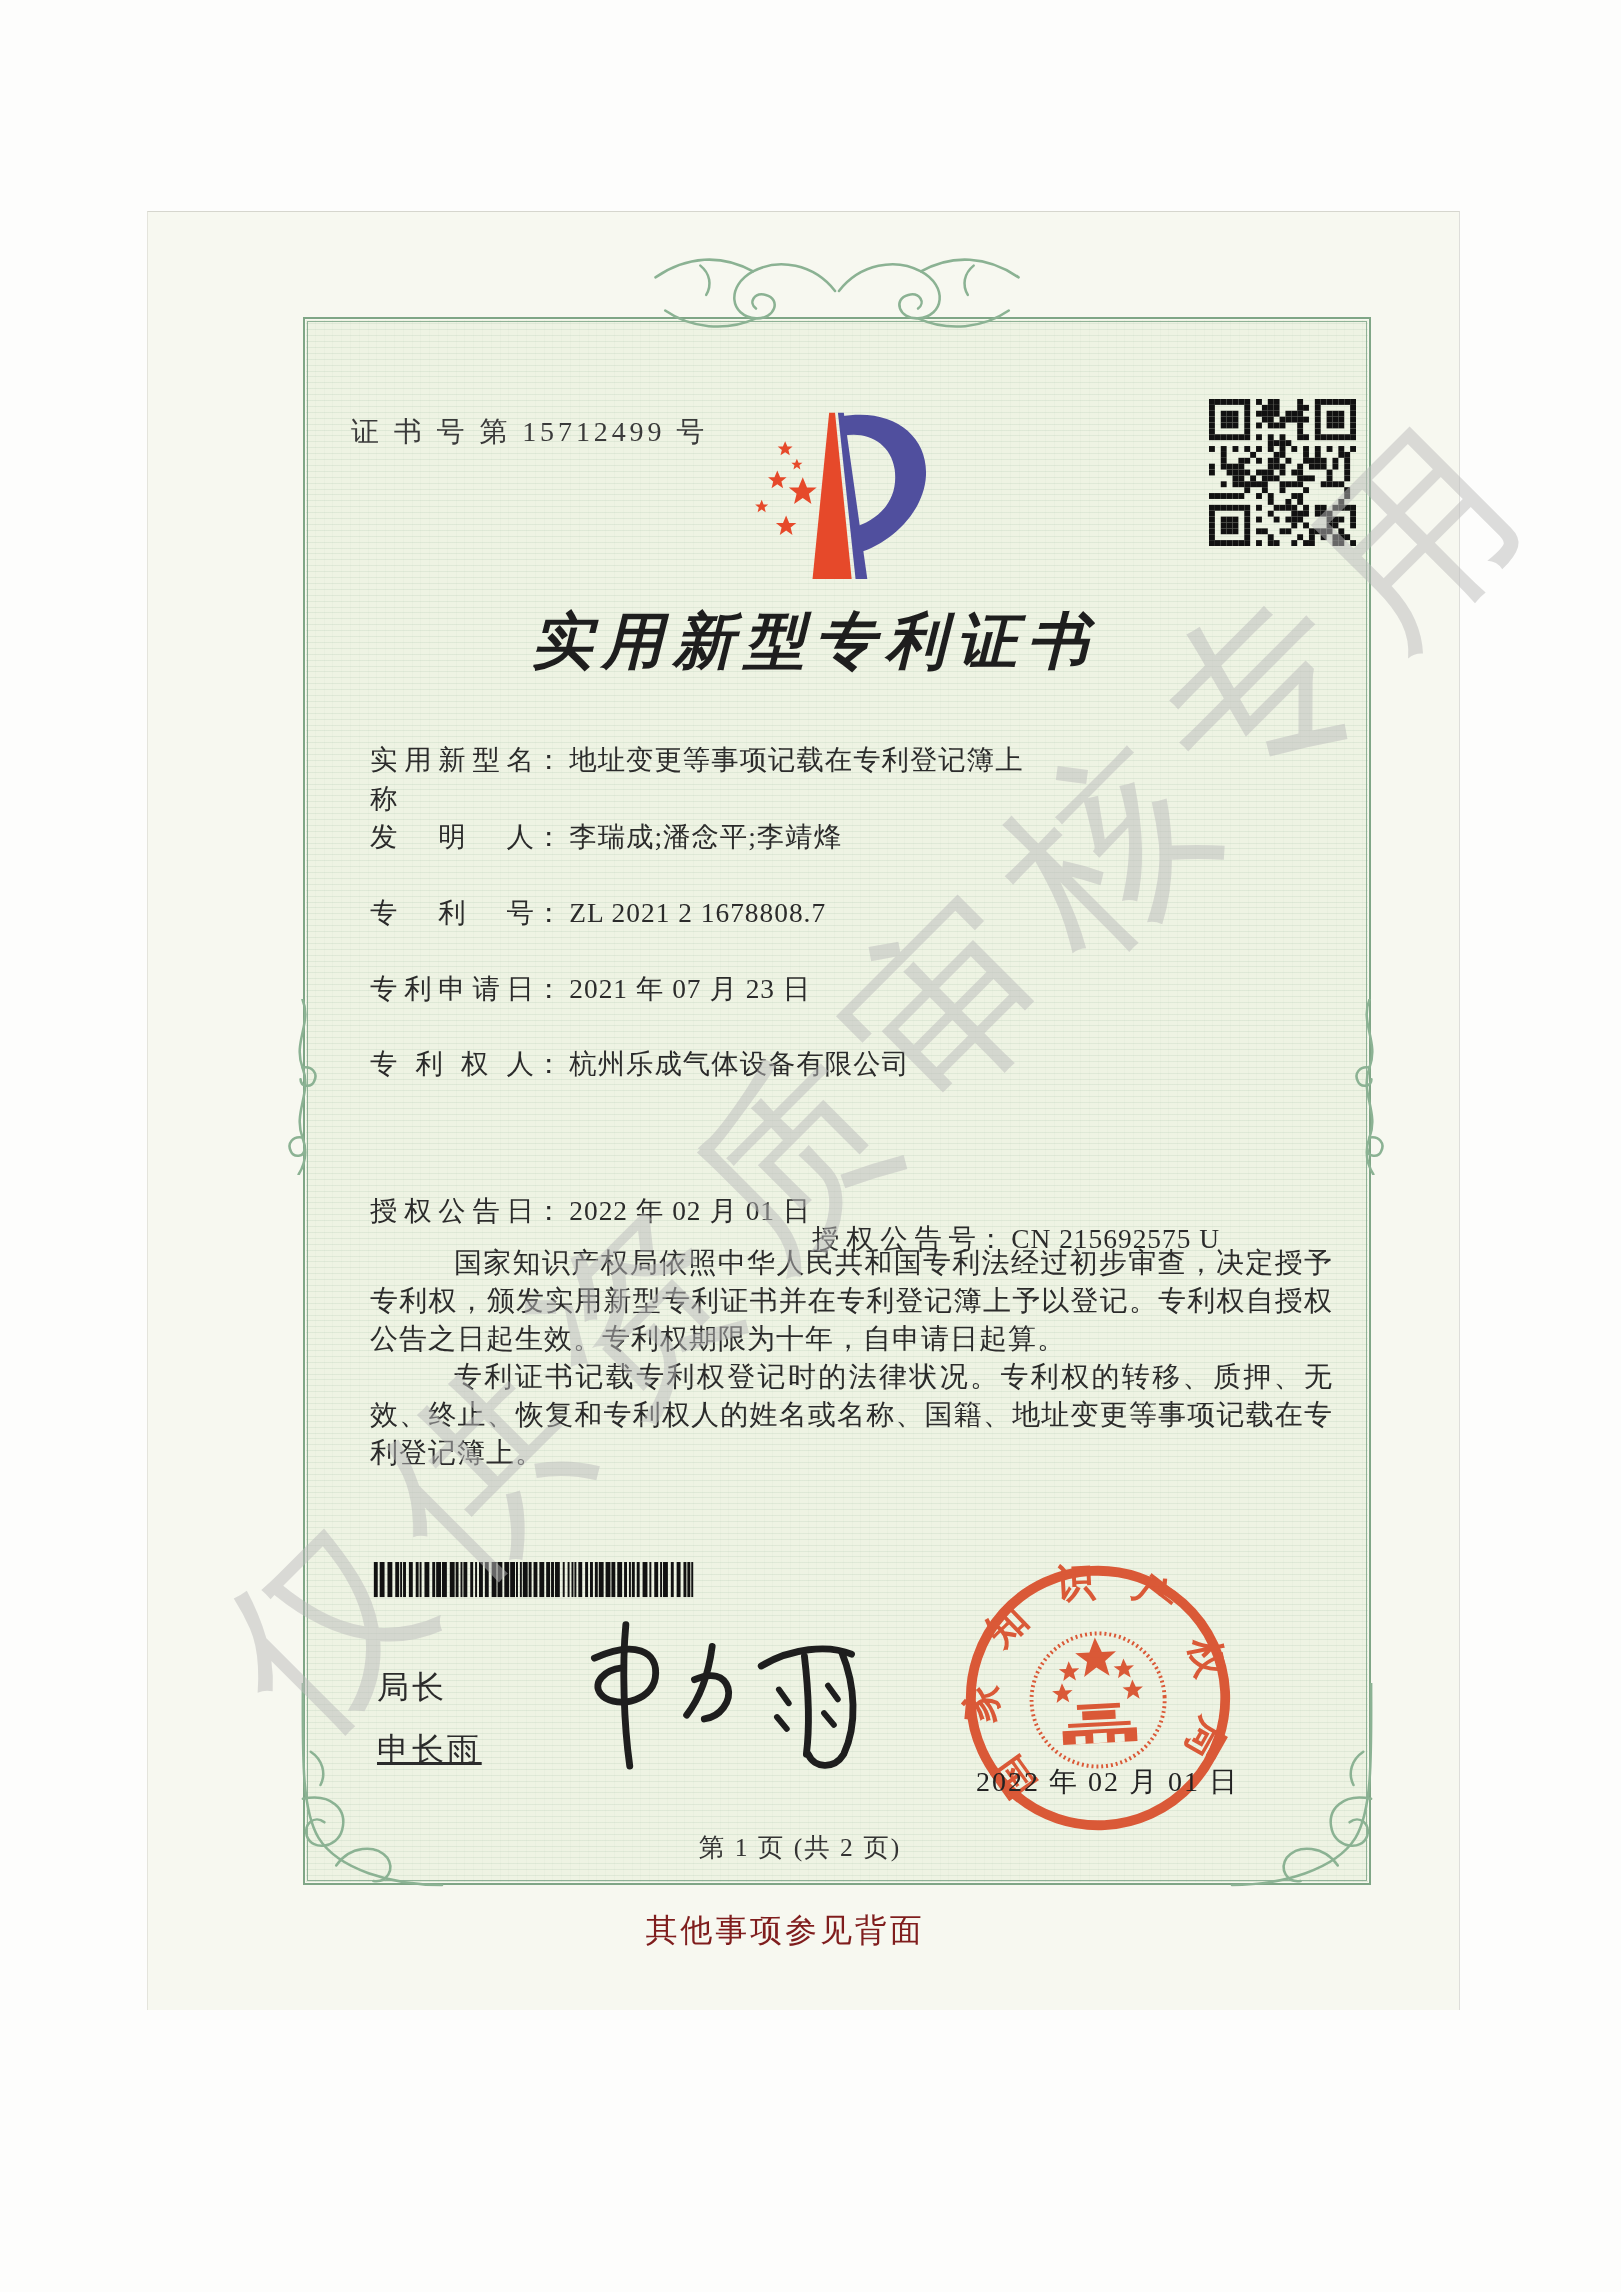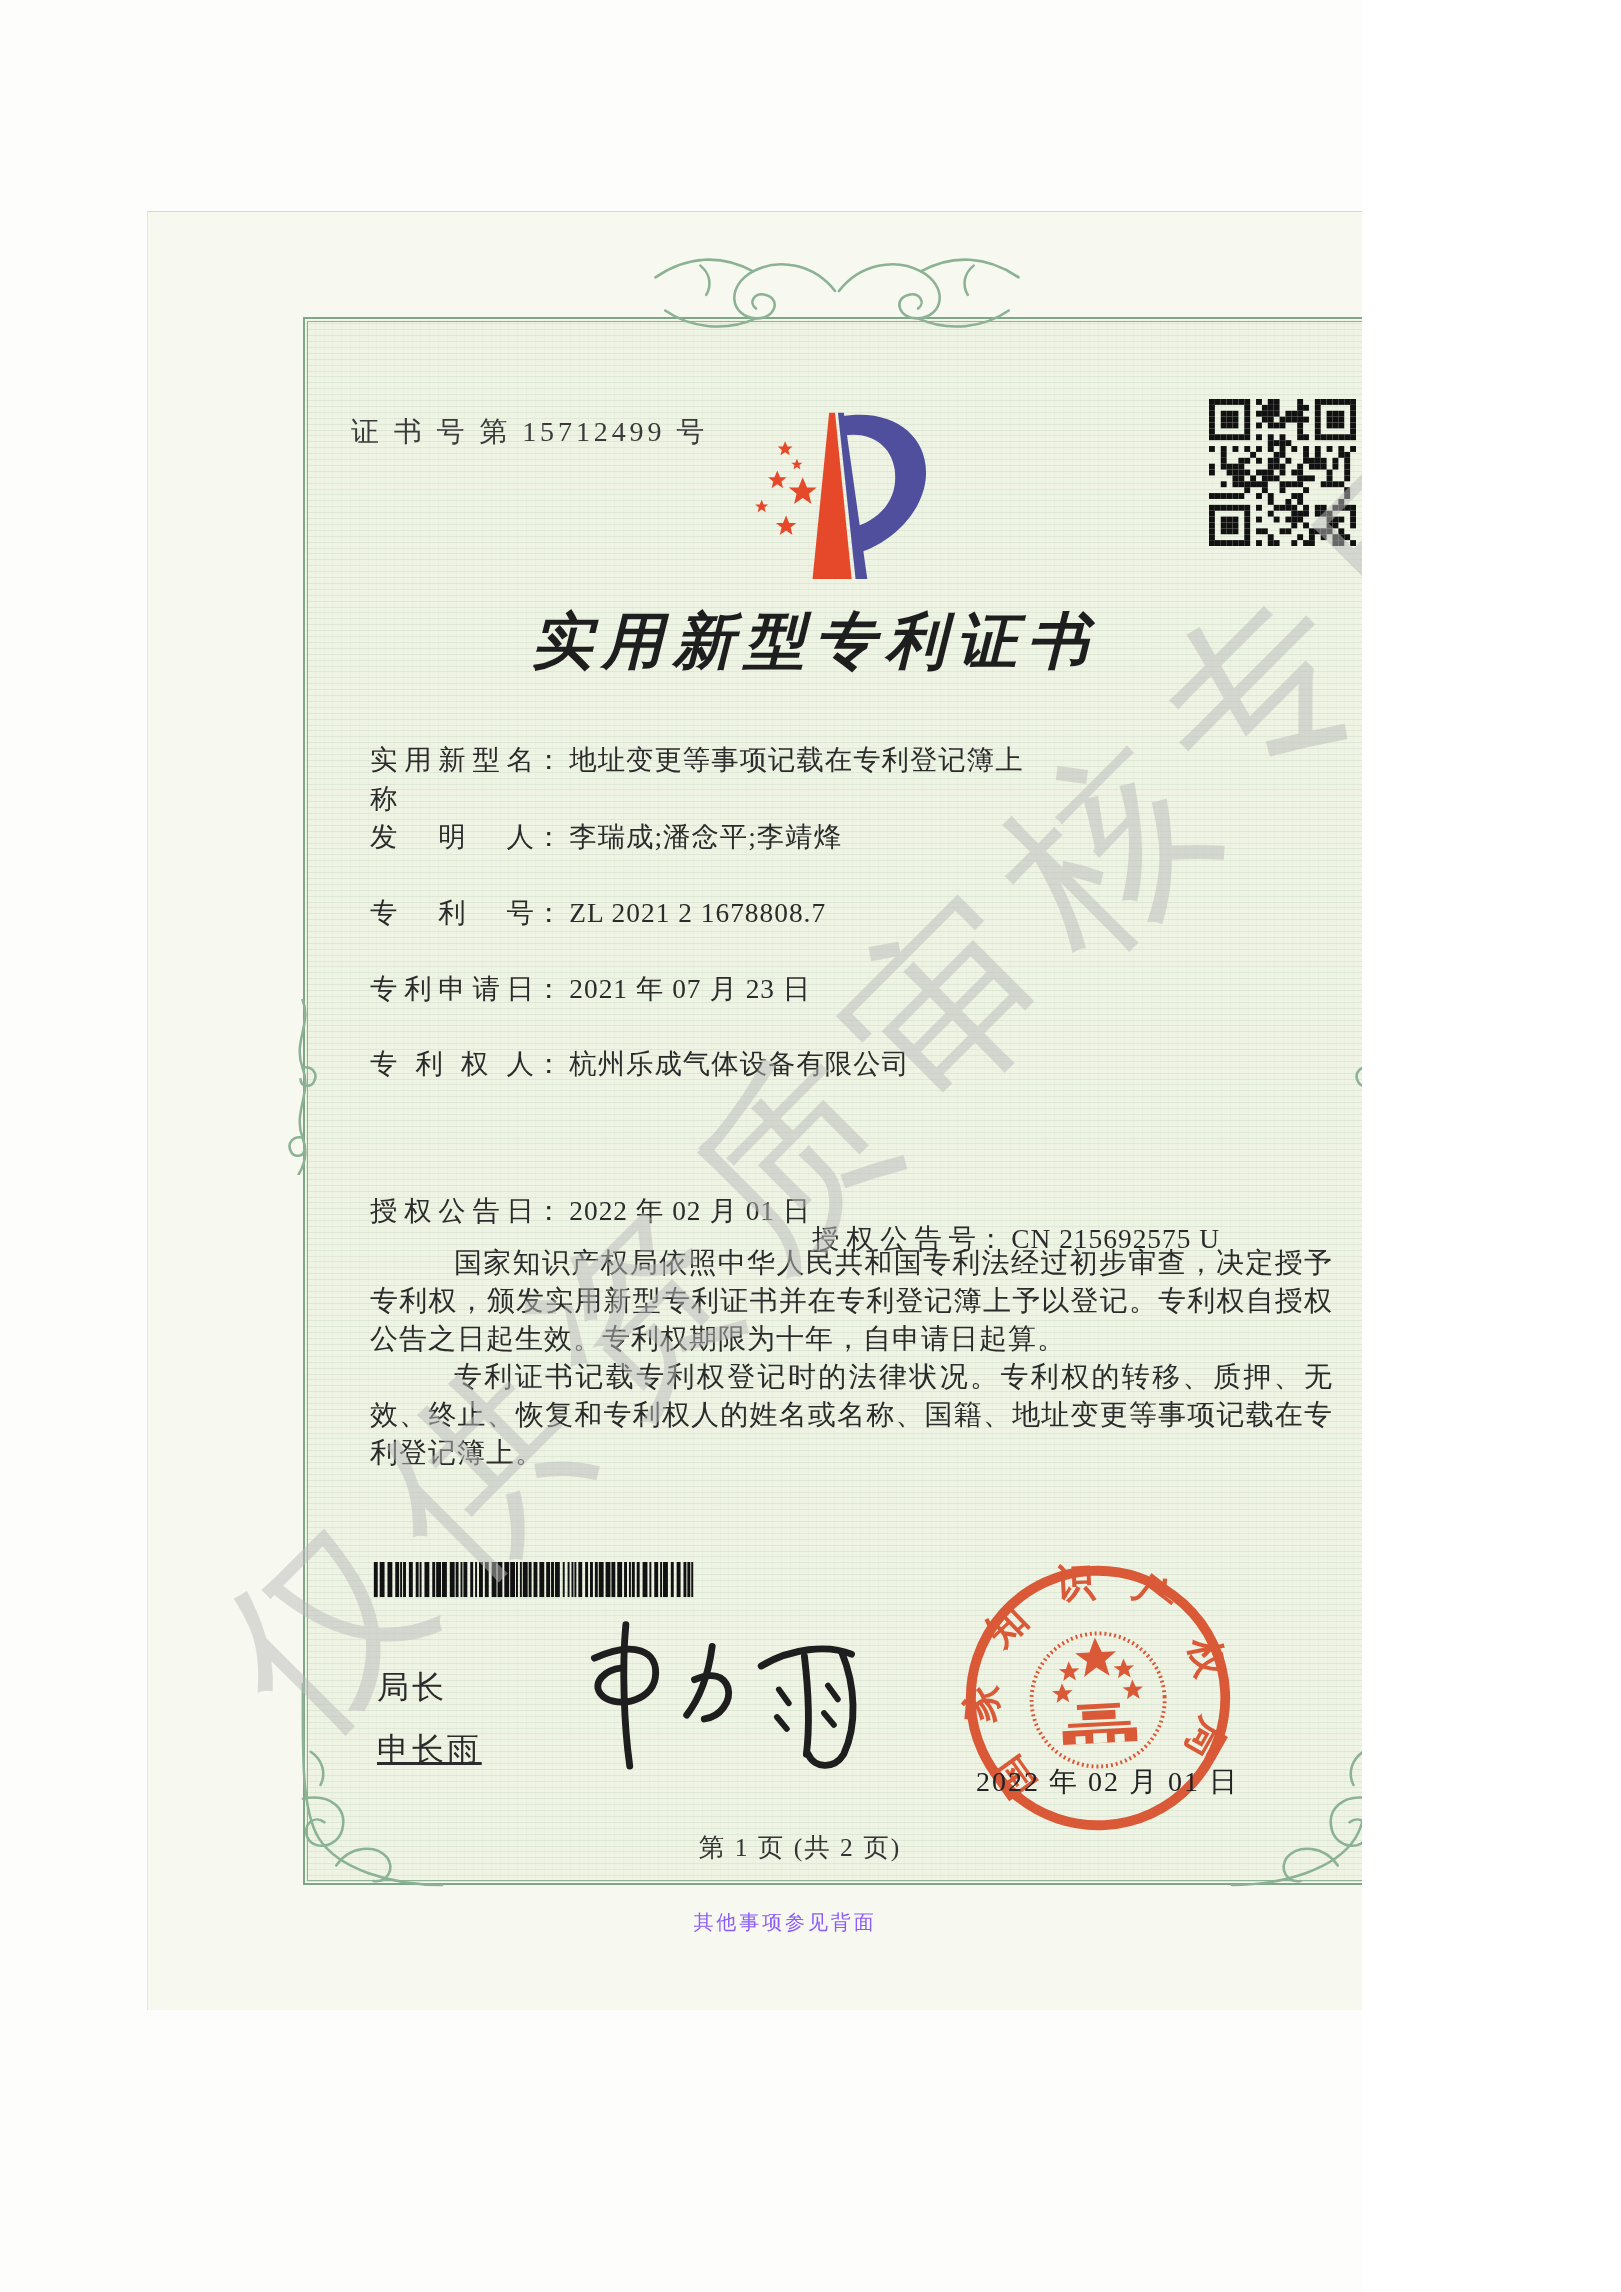--- a/index.html
+++ b/index.html
@@ -9,21 +9,21 @@
     --logo-orange:#e6492a;
     --logo-purple:#504f9e;
     --watermark-gray:#bcbcbc;
     --text-dark:#2b2b2b;
     --paper-cream:#f7f8f0;
     --cert-bg:#eef3e3;
   }
   *{margin:0;padding:0;box-sizing:border-box;}
   html,body{background:#ffffff;}
   body{font-family:"Liberation Serif","DejaVu Serif",serif;color:var(--text-dark);}
-  .page{position:relative;width:1362px;height:2293px;background:#fdfdfc;overflow:hidden;}
+  .page{position:relative;width:1621px;height:2293px;background:#fdfdfc;overflow:hidden;}
   .paper{position:absolute;left:147px;top:211px;width:1313px;height:1799px;
     background:var(--paper-cream);
     border-top:1px solid #d6d6ce;border-left:1px solid #e4e4dc;border-right:1px solid #dededa;}
   .cert-bg{position:absolute;left:158px;top:108px;width:1062px;height:1562px;z-index:0;
     background-color:var(--cert-bg);
     background-image:repeating-linear-gradient(0deg, rgba(143,178,150,.16) 0 1px, transparent 1px 5.9px),
                      repeating-linear-gradient(90deg, rgba(143,178,150,.05) 0 1px, transparent 1px 8.8px);}
   .frame-outer{position:absolute;left:155px;top:105px;width:1068px;height:1568px;
     border:2.9px solid var(--border-green);z-index:1;}
   .frame-inner{position:absolute;inset:2px;border:1px solid rgba(127,166,138,.85);}
@@ -45,21 +45,21 @@
   .paras{position:absolute;left:222px;top:1032px;width:963px;z-index:4;font-size:28px;
     line-height:38px;letter-spacing:1px;text-align:justify;}
   .paras p{text-indent:3em;}
   .barcode{left:225px;top:1350px;z-index:4;}
   .comm-label{left:229px;top:1454px;font-size:32px;letter-spacing:2.9px;}
   .comm-name{left:229px;top:1516px;font-size:32px;letter-spacing:2.9px;text-decoration:underline;}
   .signature{left:417px;top:1395px;z-index:7;}
   .seal{left:812px;top:1348px;z-index:6;opacity:.93;transform:rotate(-3deg);}
   .seal-date{left:828px;top:1551px;width:255px;font-size:28px;letter-spacing:2px;color:#222;z-index:8;white-space:nowrap;}
   .page-info{left:162px;top:1618px;width:980px;text-align:center;font-size:25.5px;letter-spacing:2px;color:#333;}
-  .footer-note{left:147px;top:1697px;width:980px;text-align:center;font-size:20px;letter-spacing:2.9px;color:#8b5cf6;}
+  .footer-note{left:147px;top:1697px;width:980px;text-align:center;font-size:32px;letter-spacing:2.9px;color:#7f1d1d;}
   .watermark{position:absolute;left:112px;top:1483px;z-index:6;white-space:nowrap;
     font-size:191px;letter-spacing:29px;font-weight:400;color:var(--watermark-gray);opacity:.5;
     transform-origin:0 50%;transform:rotate(-45deg);pointer-events:none;line-height:0;}
 </style>
 </head>
 <body>
 
 <div class="page">
   <div class="paper">
 

